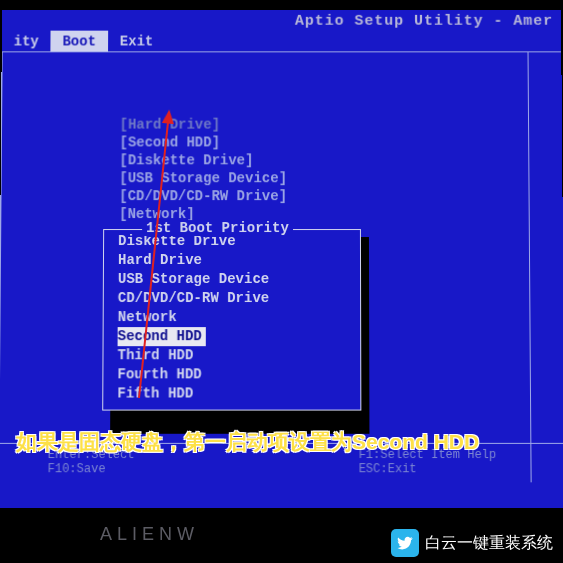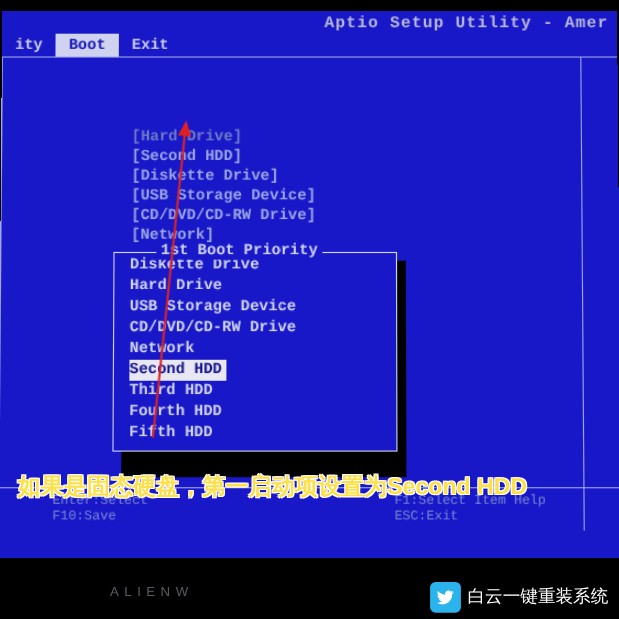--- a/index.html
+++ b/index.html
@@ -186,21 +186,21 @@
     font-size: 18px;
   }
   .wm-text { color: #fff; font-family: "Microsoft YaHei",sans-serif; font-size: 16px; line-height: 14px; }
   .wm-url { color: #c0c0c0; font-size: 9px; font-family: sans-serif; }
   .alienw {
     position: absolute;
     bottom: 18px;
     left: 100px;
     color: #5c5c64;
     font-family: sans-serif;
-    font-size: 12px;
+    font-size: 18px;
     letter-spacing: 5px;
     z-index: 5;
   }
 </style>
 </head>
 <body>
 
 <div class="screen">
   <div class="titlebar">Aptio Setup Utility - Amer</div>
 

